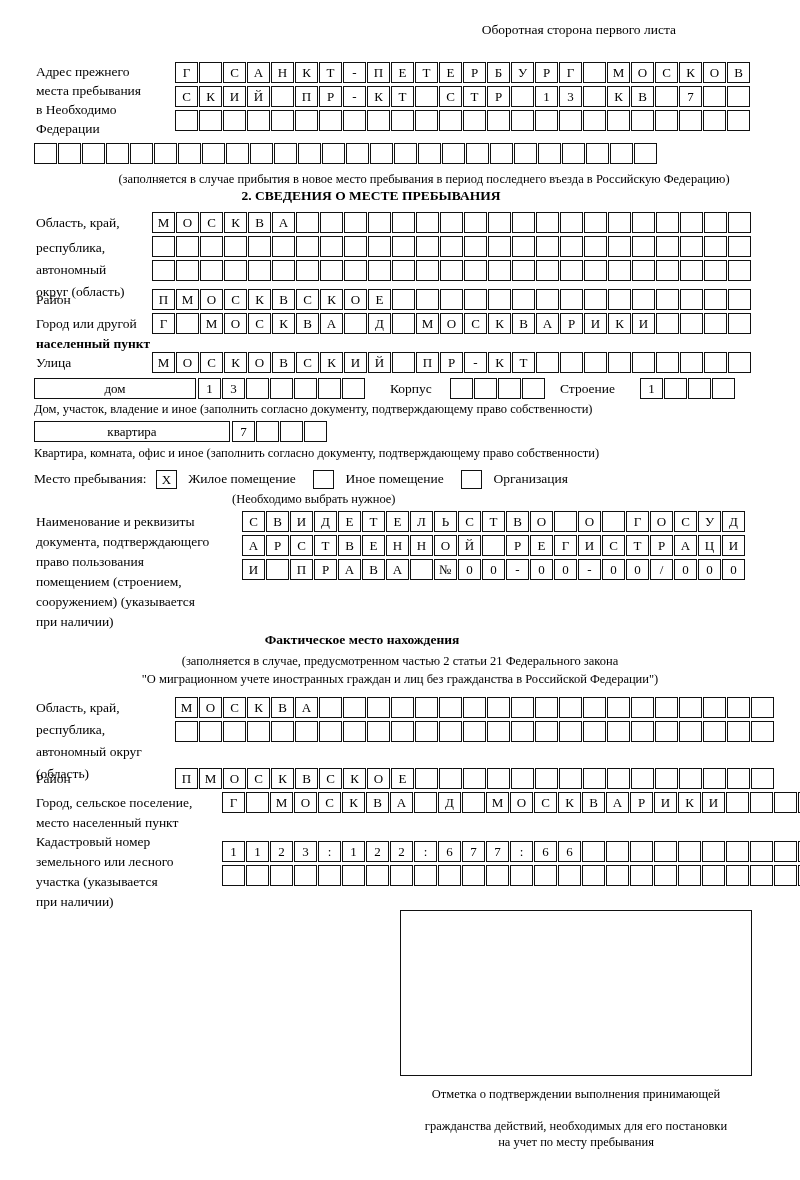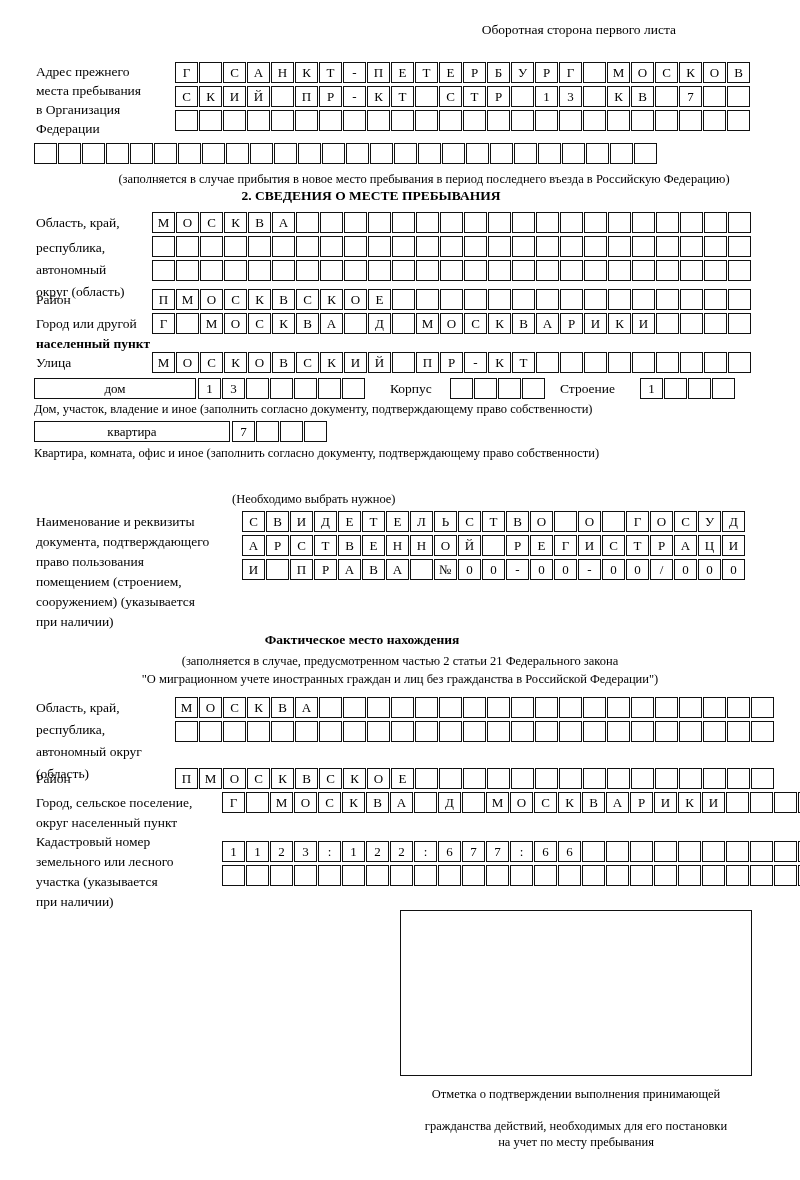--- a/index.html
+++ b/index.html
@@ -65,21 +65,21 @@
 </style>
 </head>
 <body>
 
 <div class="page">
 
   <div class="hdr-right">Оборотная сторона первого листа</div>
 
   <div class="lbl" style="position:absolute;left:36px;top:64px;">Адрес прежнего</div>
   <div class="lbl" style="position:absolute;left:36px;top:83px;">места пребывания</div>
-  <div class="lbl" style="position:absolute;left:36px;top:102px;">в Организация</div>
+  <div class="lbl" style="position:absolute;left:36px;top:102px;">в Необходимо</div>
   <div class="lbl" style="position:absolute;left:36px;top:121px;">Федерации</div>
 
   <div class="boxrow" id="pa-r0" style="left:175px;top:62px;">
       <div class="bx">Г</div>
       <div class="bx"></div>
       <div class="bx">С</div>
       <div class="bx">А</div>
       <div class="bx">Н</div>
       <div class="bx">К</div>
       <div class="bx">Т</div>
@@ -390,20 +390,29 @@
 
   <div class="field-line" style="left:34px;top:421px;width:196px;">квартира</div>
   <div class="boxrow" id="s2-flat" style="left:232px;top:421px;">
       <div class="bx">7</div>
       <div class="bx"></div>
       <div class="bx"></div>
       <div class="bx"></div>
     </div>
   <div class="note" style="left:34px;top:446px;">Квартира, комната, офис и иное (заполнить согласно документу, подтверждающему право собственности)</div>
 
+  <div style="position:absolute;left:34px;top:470px;font-size:13.5px;">
+    <span>Место пребывания:</span>
+    <span class="chk" style="margin-left:6px;">Х</span>
+    <span style="margin-left:8px;">Жилое помещение</span>
+    <span class="chk" style="margin-left:14px;"></span>
+    <span style="margin-left:8px;">Иное помещение</span>
+    <span class="chk" style="margin-left:14px;"></span>
+    <span style="margin-left:8px;">Организация</span>
+  </div>
   <div class="lbl-sm" style="position:absolute;left:232px;top:492px;">(Необходимо выбрать нужное)</div>
 
   <div class="lbl" style="position:absolute;left:36px;top:514px;">Наименование и реквизиты</div>
   <div class="lbl" style="position:absolute;left:36px;top:534px;">документа, подтверждающего</div>
   <div class="lbl" style="position:absolute;left:36px;top:554px;">право пользования</div>
   <div class="lbl" style="position:absolute;left:36px;top:574px;">помещением (строением,</div>
   <div class="lbl" style="position:absolute;left:36px;top:594px;">сооружением) (указывается</div>
   <div class="lbl" style="position:absolute;left:36px;top:614px;">при наличии)</div>
 
   <div class="boxrow" id="s2-doc0" style="left:242px;top:511px;">
@@ -563,21 +572,21 @@
       <div class="bx"></div>
       <div class="bx"></div>
       <div class="bx"></div>
       <div class="bx"></div>
       <div class="bx"></div>
       <div class="bx"></div>
       <div class="bx"></div>
     </div>
 
   <div class="lbl" style="position:absolute;left:36px;top:795px;">Город, сельское поселение,</div>
-  <div class="lbl" style="position:absolute;left:36px;top:815px;">округ населенный пункт</div>
+  <div class="lbl" style="position:absolute;left:36px;top:815px;">место населенный пункт</div>
   <div class="boxrow" id="al-city" style="left:222px;top:792px;">
       <div class="bx">Г</div>
       <div class="bx"></div>
       <div class="bx">М</div>
       <div class="bx">О</div>
       <div class="bx">С</div>
       <div class="bx">К</div>
       <div class="bx">В</div>
       <div class="bx">А</div>
       <div class="bx"></div>

